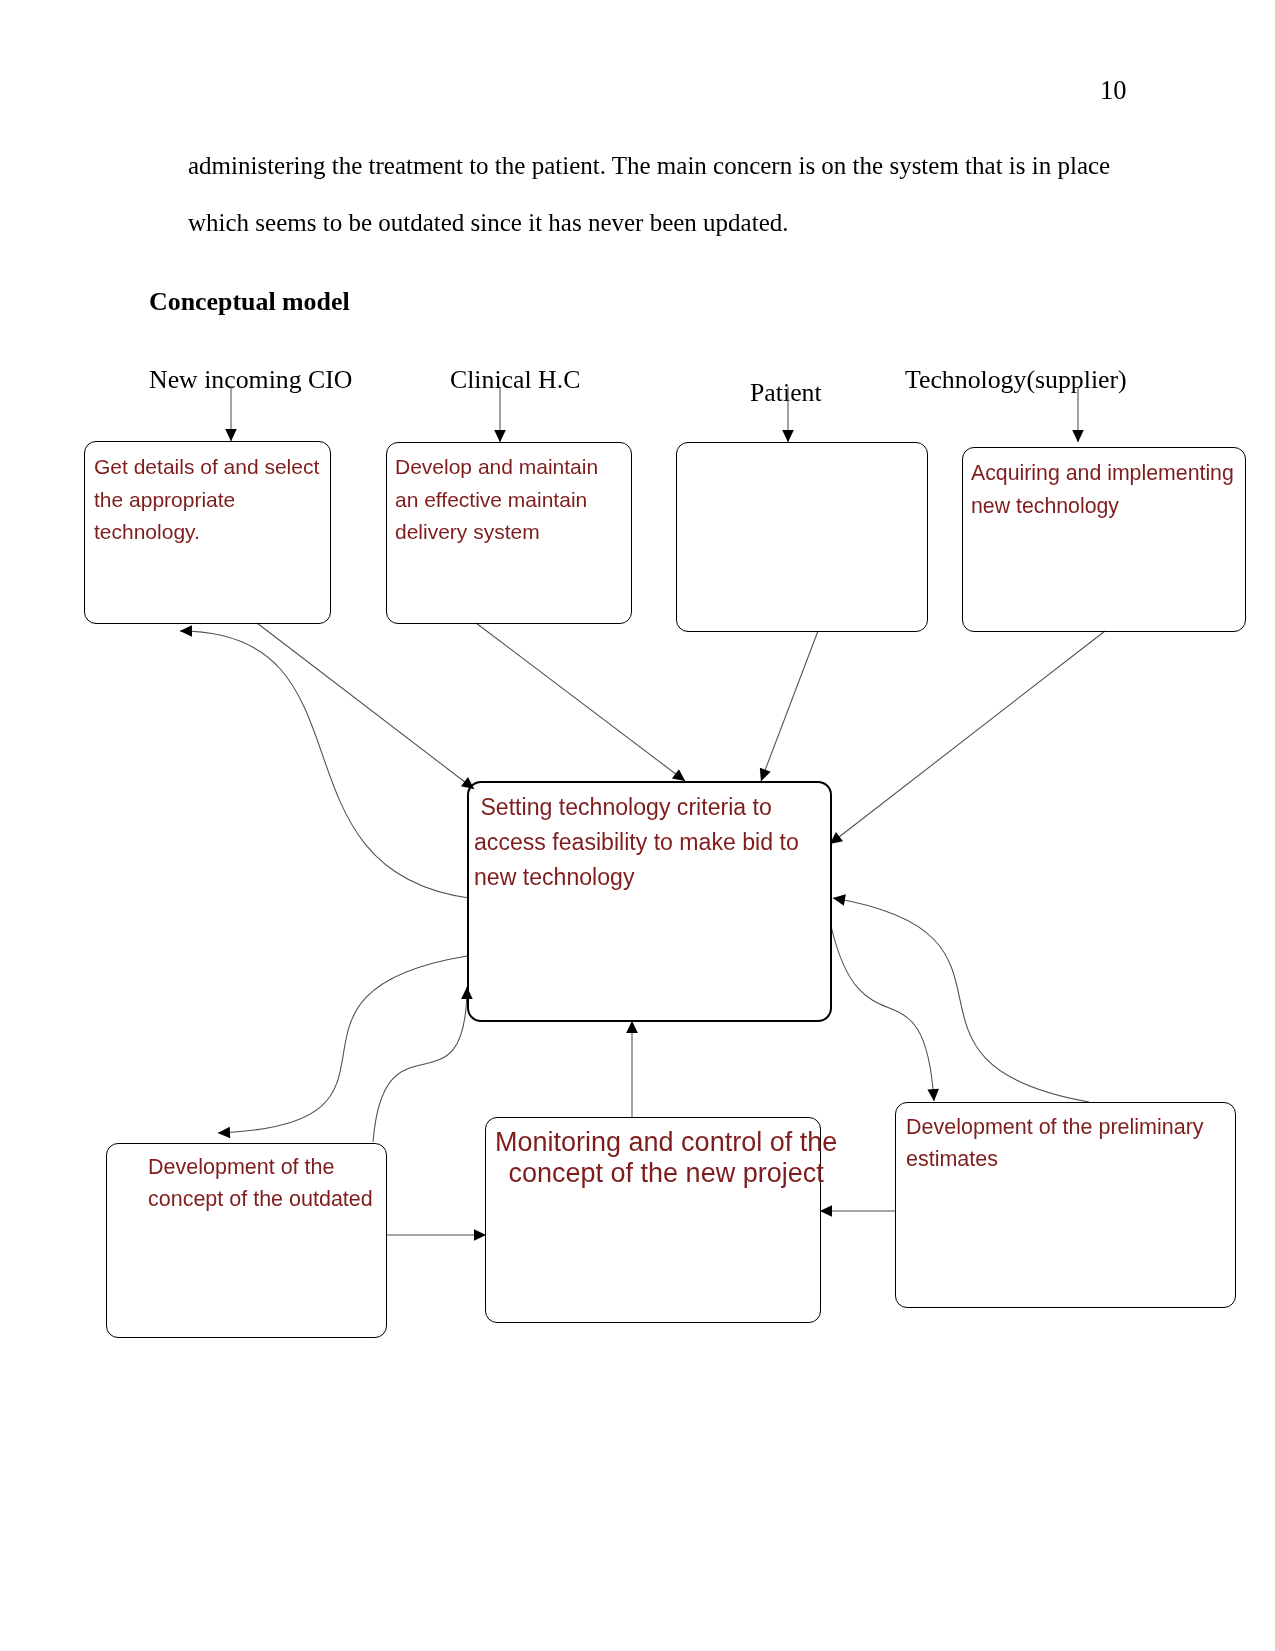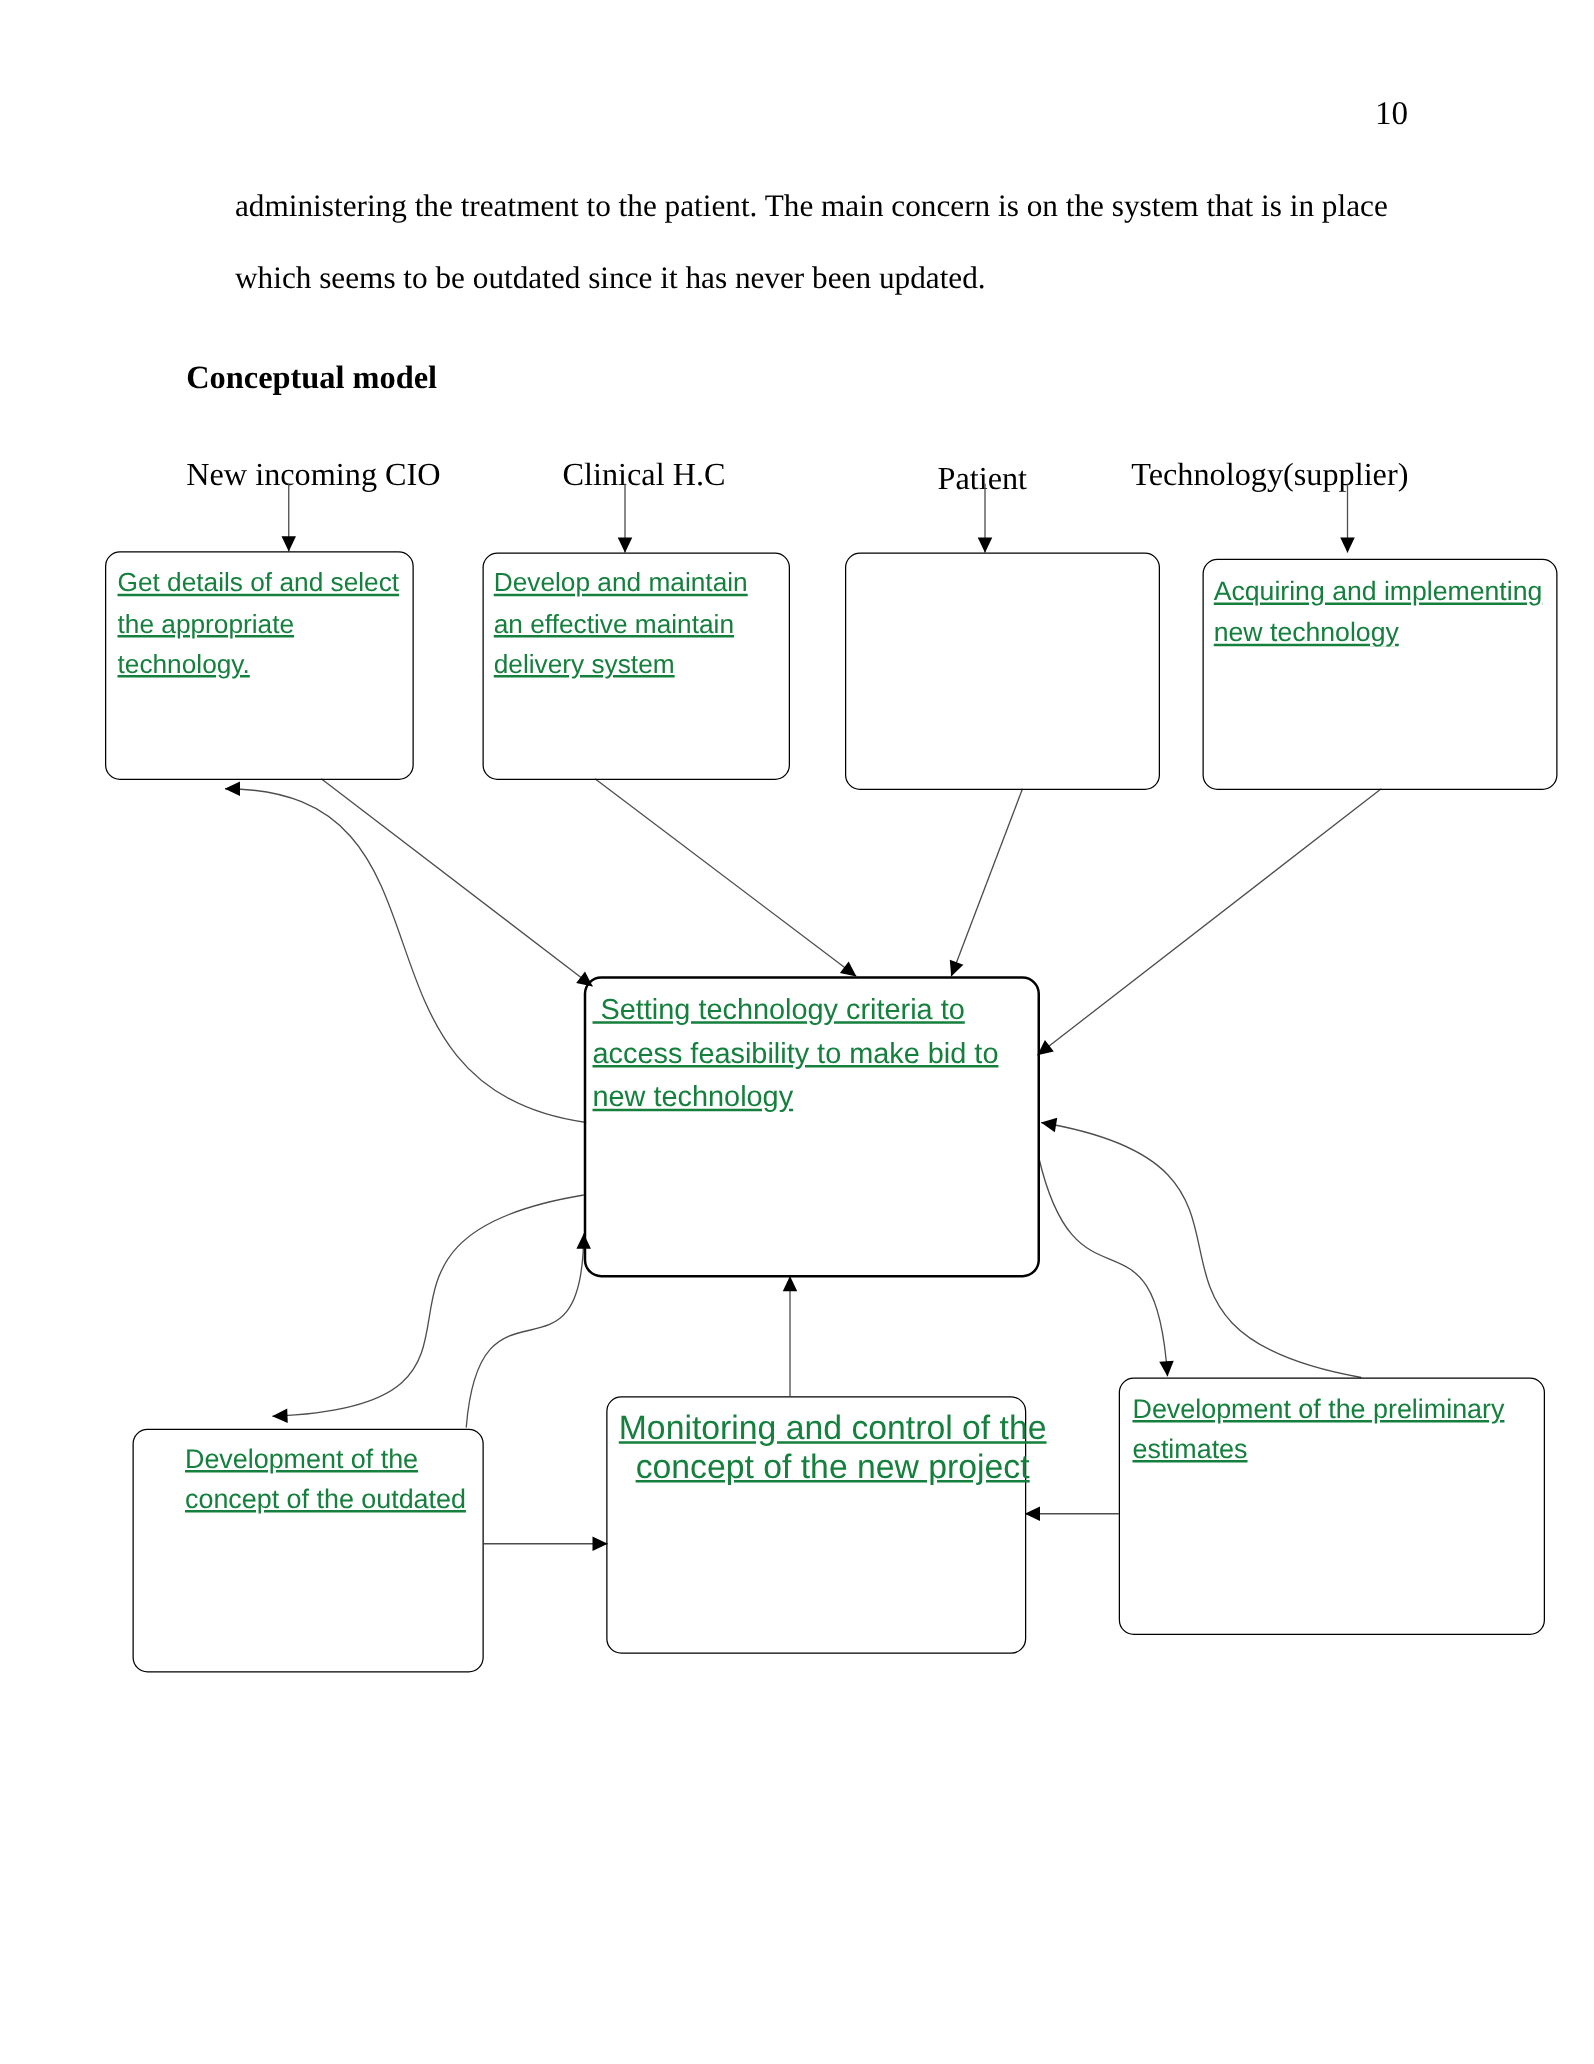--- a/index.html
+++ b/index.html
@@ -7,38 +7,38 @@
   body{width:1275px;height:1651px;position:relative;overflow:hidden;
        font-family:"Liberation Serif", serif; color:#000;
        -webkit-font-smoothing:antialiased;}
   .page{position:absolute;left:0;top:0;width:1275px;height:1651px;}
   .pageno{position:absolute;font-family:"Liberation Serif",serif;font-size:26.5px;line-height:26.5px;white-space:nowrap;}
   .para{position:absolute;font-family:"Liberation Serif",serif;font-size:25px;line-height:25px;white-space:nowrap;}
   .heading{position:absolute;font-family:"Liberation Serif",serif;font-size:25.9px;line-height:25.9px;font-weight:bold;white-space:nowrap;}
   .srclabel{position:absolute;font-family:"Liberation Serif",serif;font-size:25.8px;line-height:25.8px;white-space:nowrap;}
   .nodebox{position:absolute;border:1.1px solid #000;border-radius:12px;box-sizing:border-box;background:transparent;}
   .nodebox.thick{border-width:2px;border-radius:14px;}
-  .nodetext{position:absolute;font-family:"Liberation Sans",sans-serif;font-size:21px;line-height:32.6px;color:#15803d;text-decoration:underline;}
+  .nodetext{position:absolute;font-family:"Liberation Sans",sans-serif;font-size:21px;line-height:32.6px;color:#7f1d1d;}
   .nodetext > div{white-space:pre;}
   .fs21{font-size:21.0px;line-height:32.5px;} .fs213{font-size:21.3px;line-height:32.5px;} .fs215{font-size:21.5px;line-height:31.9px;} .fs218{font-size:27px;line-height:31.8px;text-align:center;} .fs228{font-size:23.1px;line-height:35.1px;}
   svg.conn{position:absolute;left:0;top:0;width:1275px;height:1651px;overflow:visible;}
 </style>
 </head>
 <body>
 
 <div class="page">
 
   <div class="pageno" style="left:1100px;top:76.5px;">10</div>
   <div class="para" style="left:188px;top:152.8px;">administering the treatment to the patient. The main concern is on the system that is in place</div>
   <div class="para" style="left:188px;top:209.5px;">which seems to be outdated since it has never been updated.</div>
   <div class="heading" style="left:149px;top:289px;">Conceptual model</div>
 
   <div class="srclabel" style="left:149px;top:366.5px;">New incoming CIO</div>
   <div class="srclabel" style="left:450px;top:366.5px;">Clinical H.C</div>
-  <div class="srclabel" style="left:750px;top:370px;text-align:right;">Patient</div>
+  <div class="srclabel" style="left:750px;top:380px;text-align:right;">Patient</div>
   <div class="srclabel" style="left:905px;top:366.5px;">Technology(supplier)</div>
 
   <svg class="conn" viewBox="0 0 1275 1651">
     <defs>
       <marker id="ah" markerWidth="14" markerHeight="14" refX="12.4" refY="6.2" orient="auto" markerUnits="userSpaceOnUse">
         <path d="M0.4,0.4 L12.6,6.2 L0.4,12 z" fill="#000"></path>
       </marker>
     </defs>
     <g fill="none" stroke="#4d4d4d" stroke-width="1.05">
       <path d="M231,387 L231,441" marker-end="url(#ah)"></path>

